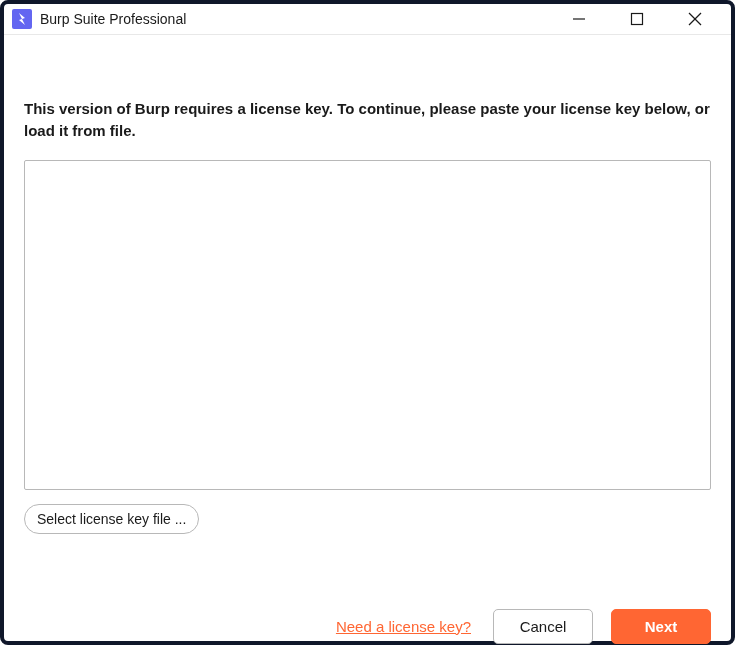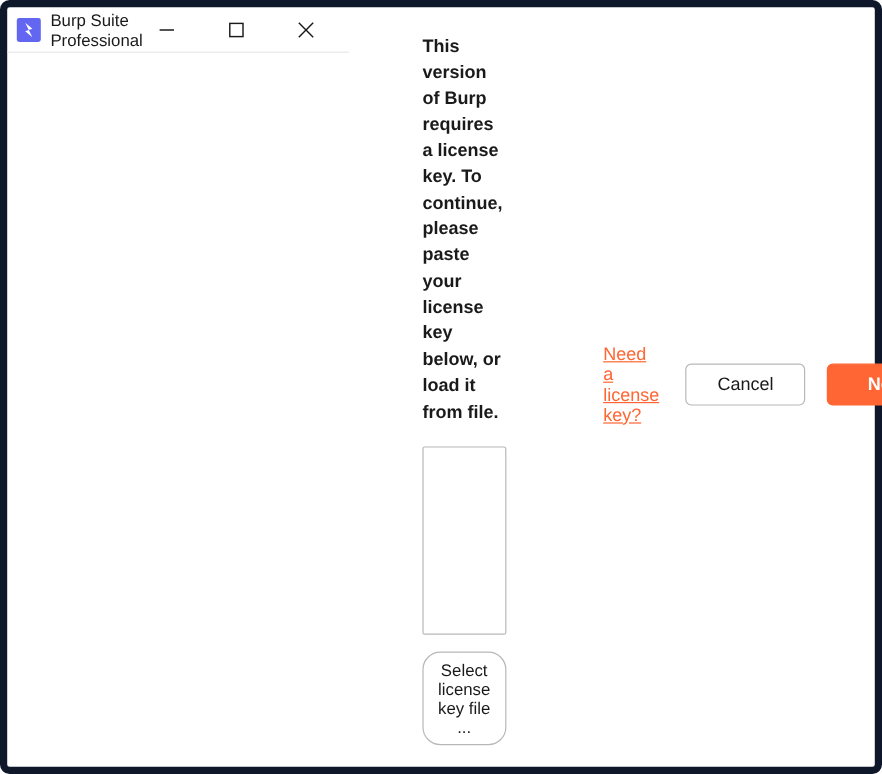--- a/index.html
+++ b/index.html
@@ -11,22 +11,22 @@
       font-family: "Segoe UI", Tahoma, sans-serif;
       background: #ffffff;
       width: 735px;
       height: 645px;
       overflow: hidden;
     }
     .window {
       width: 100%;
       height: 100%;
       display: flex;
-      flex-direction: row;
-      border: 6px solid #0f172a;
+      flex-direction: column;
+      border: 4px solid #0f172a;
       border-radius: 8px;
       background: #ffffff;
       gap: 41px;
     }
     .titlebar {
       display: flex;
       align-items: center;
       height: 38px;
       padding: 0 4px 0 8px;
       border-bottom: 1px solid #e8e8e8;

